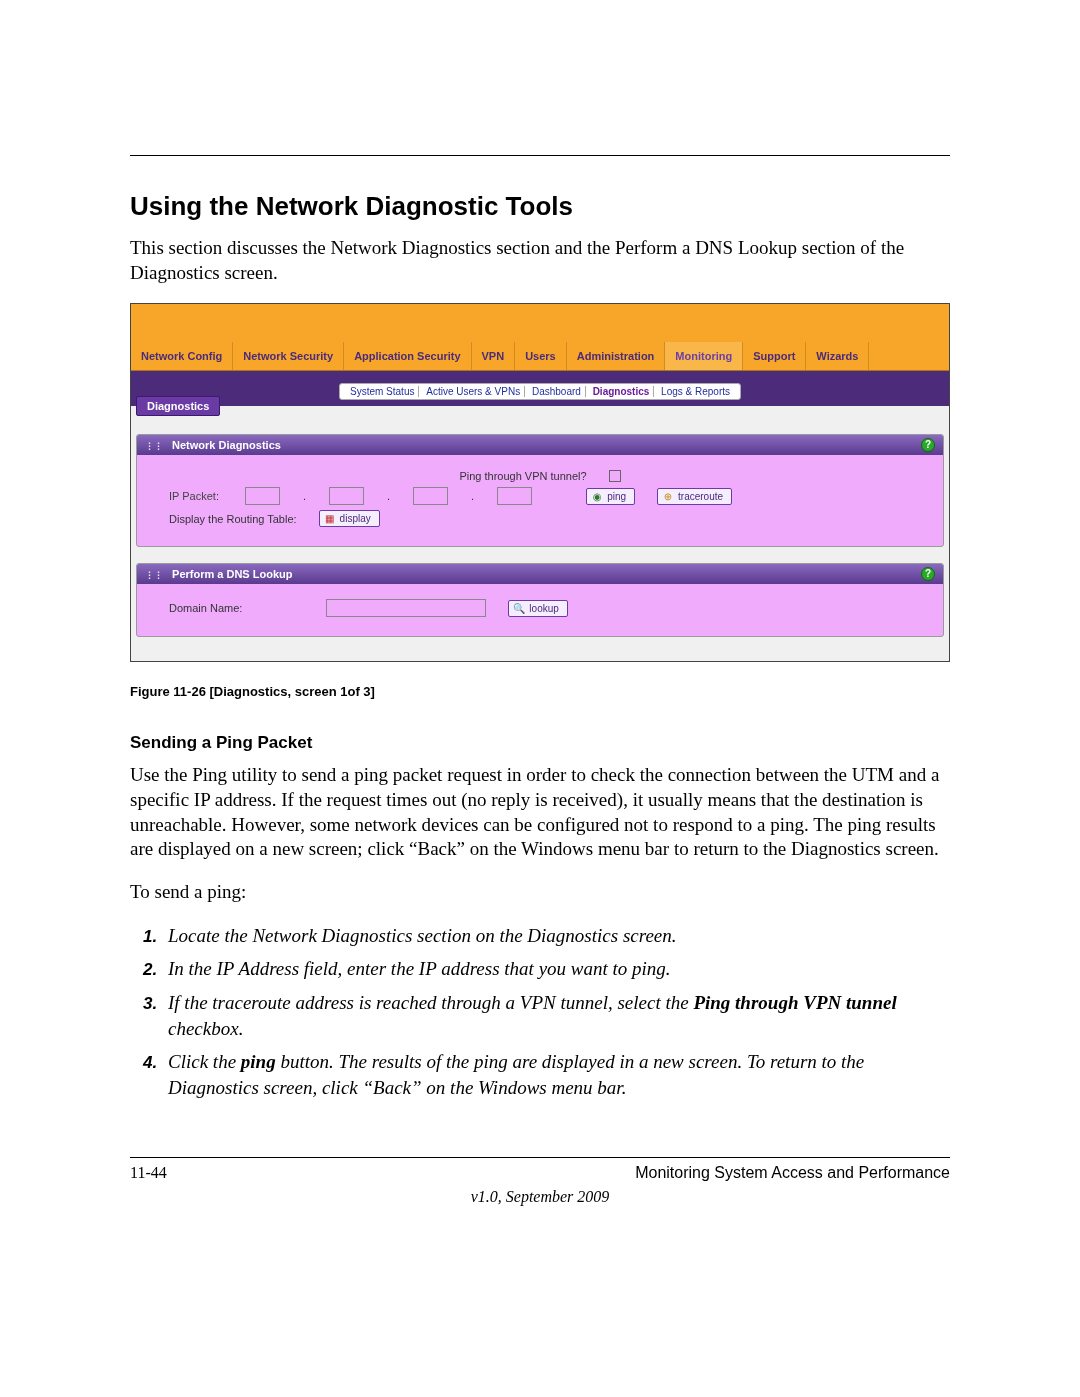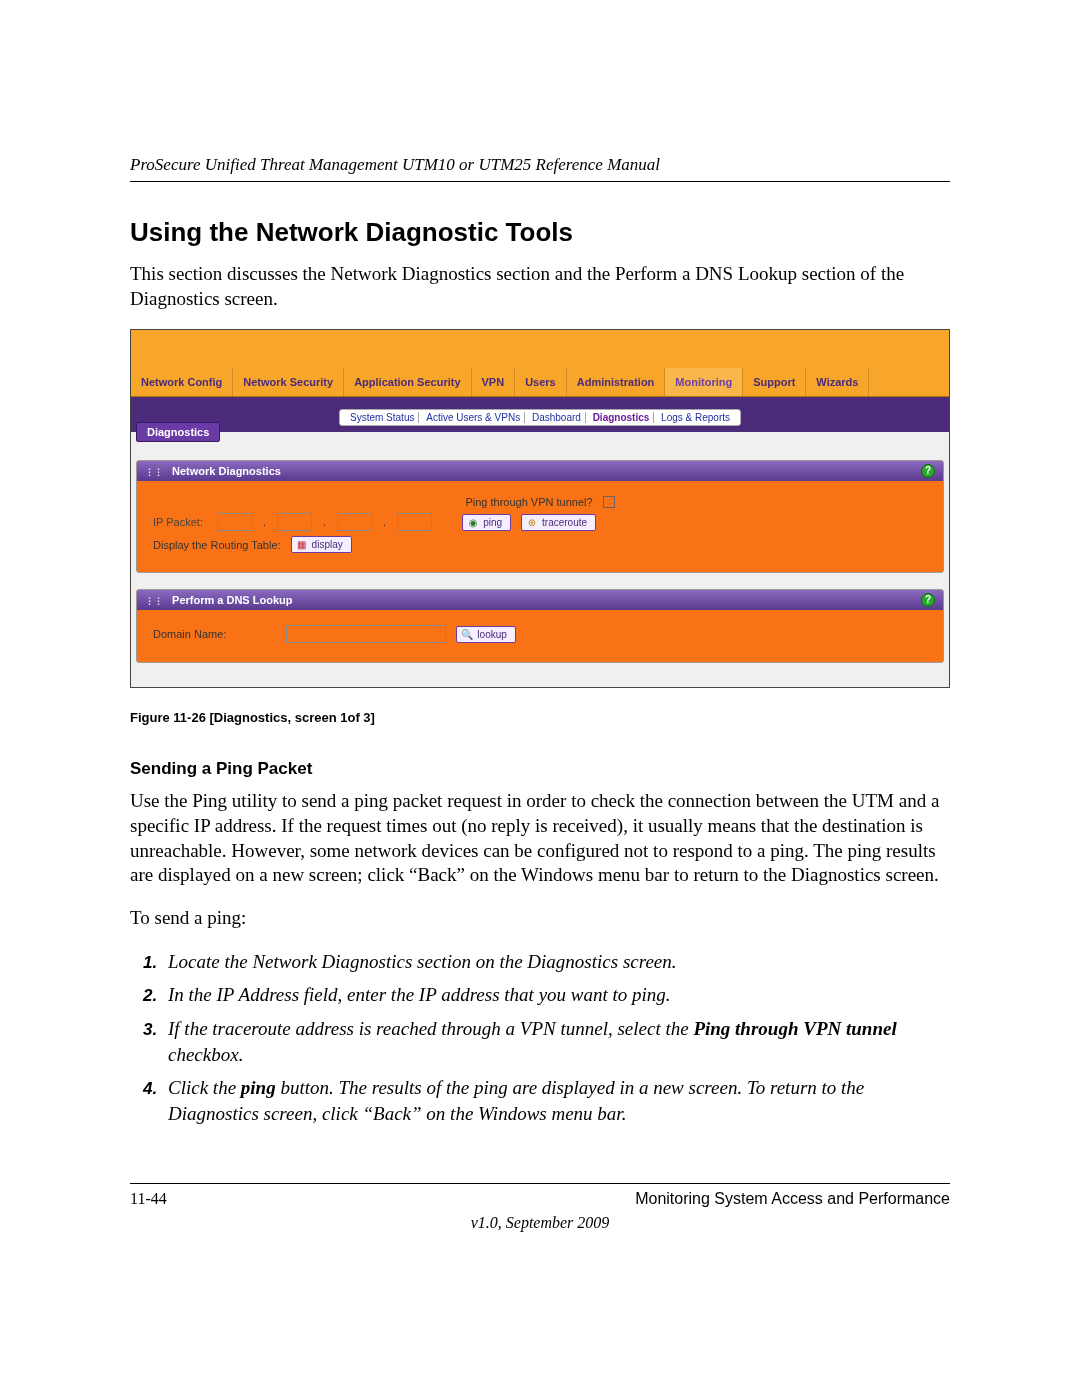--- a/index.html
+++ b/index.html
@@ -94,21 +94,21 @@
     border-radius: 2px;
   }
   .panel-area {
     background: #f0f0f0;
     padding: 28px 5px 8px 5px;
   }
   .panel {
     border: 1px solid #9a9a9a;
     border-radius: 3px;
     margin-bottom: 16px;
-    background: #f97316;
+    background: #f0abfc;
     overflow: hidden;
   }
   .panel-head {
     background: linear-gradient(#8a6abf, #5a3a8f);
     color: #fff;
     font-size: 11px;
     font-weight: bold;
     padding: 3px 8px;
     display: flex;
     align-items: center;
@@ -127,22 +127,22 @@
     display: inline-block;
   }
   .panel-body {
     padding: 10px 14px 14px 14px;
     font-size: 11px;
     color: #333;
   }
   .row {
     display: flex;
     align-items: center;
-    gap: 10px;
-    margin: 5px 2px;
+    gap: 22px;
+    margin: 5px 18px;
   }
   .row.centered { justify-content: center; }
   .lbl { color: #444; min-width: 140px; text-align: right; padding-right: 6px; }
   .oct {
     width: 35px; height: 18px;
     border: 1px solid #888;
     display: inline-block;
   }
   .dot { padding: 0 1px; }
   .btn {
@@ -215,21 +215,20 @@
     font-style: italic;
     font-size: 16px;
     margin-top: 6px;
   }
 </style>
 </head>
 <body>
 
 <div class="page">
 
-  <div class="running-header">ProSecure Unified Threat Management UTM10 or UTM25 Reference Manual</div>
   <hr class="hr-top">
 
   <h2 class="h2">Using the Network Diagnostic Tools</h2>
   <p class="body-text">This section discusses the Network Diagnostics section and the Perform a DNS Lookup section of the Diagnostics screen.</p>
 
   <div class="figure">
     <div class="tabbar">
       <div class="tab">Network Config</div>
       <div class="tab">Network Security</div>
       <div class="tab">Application Security</div>

